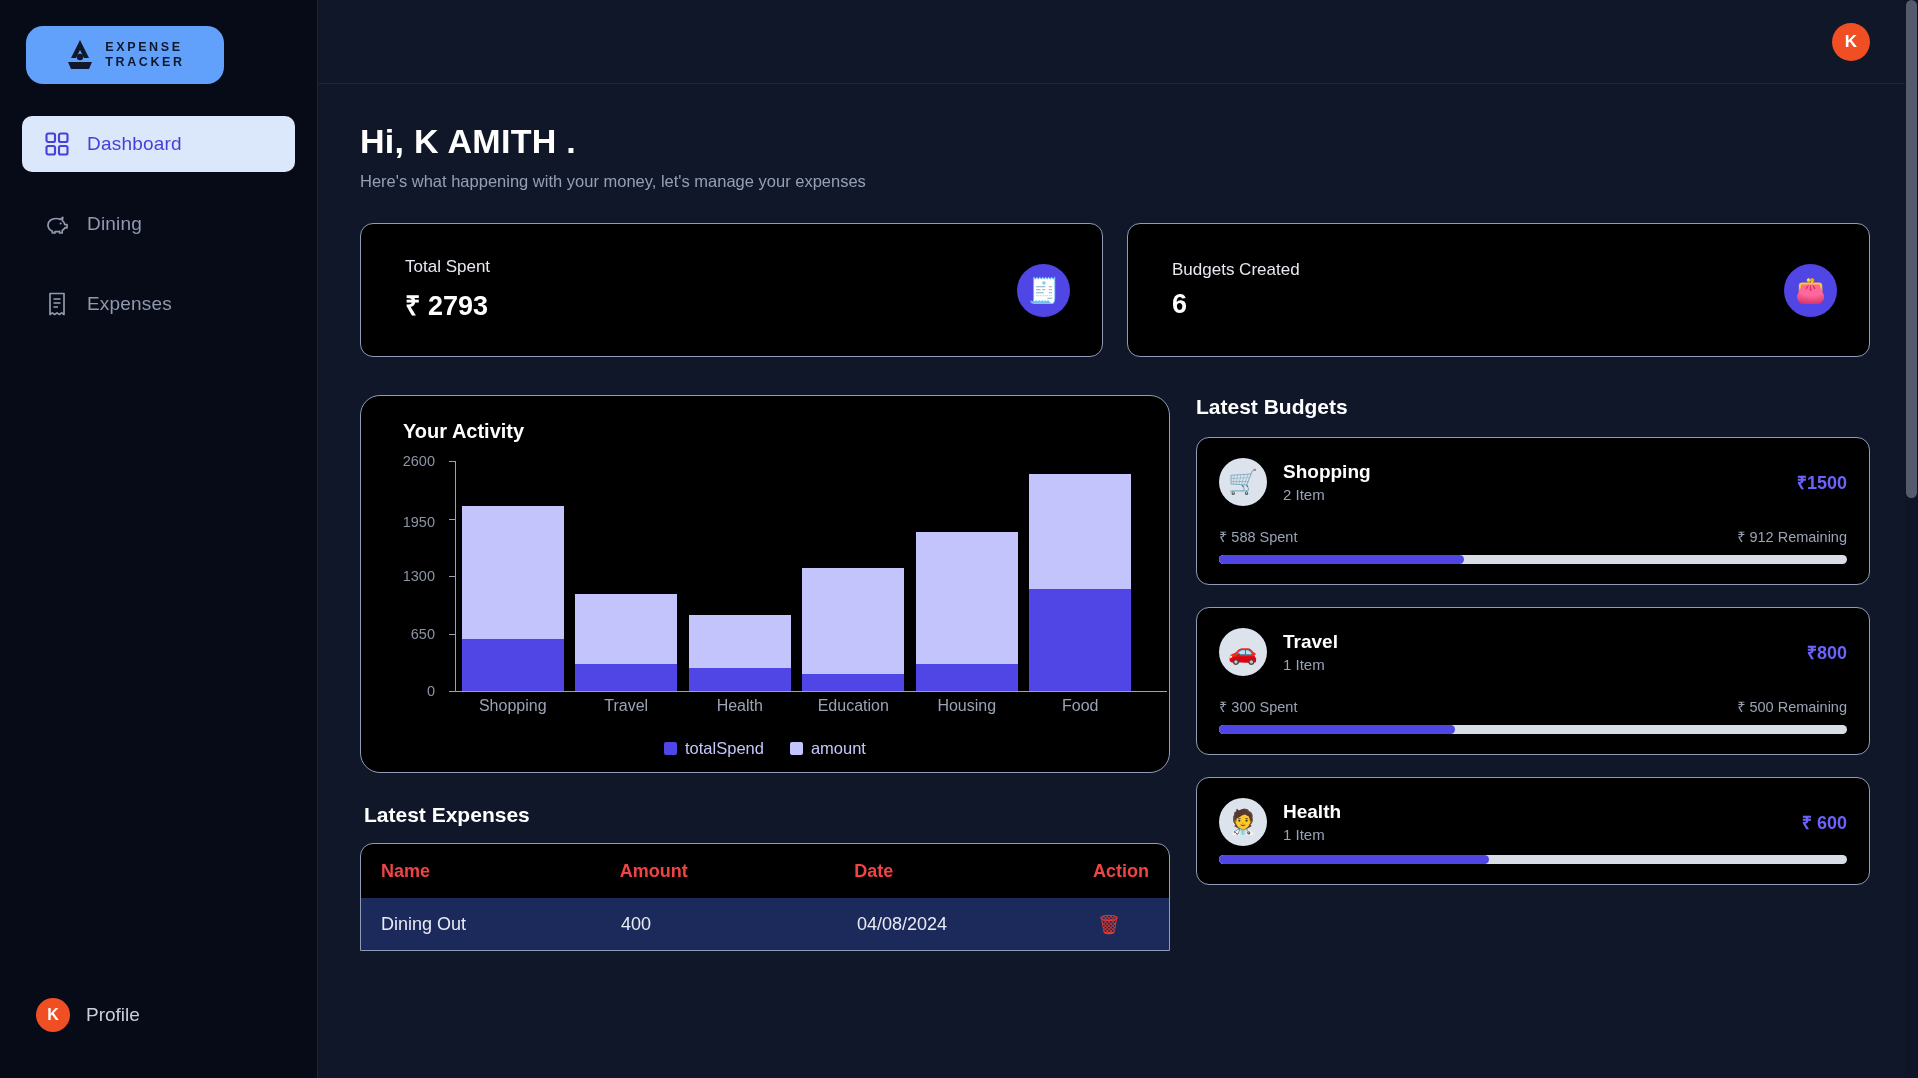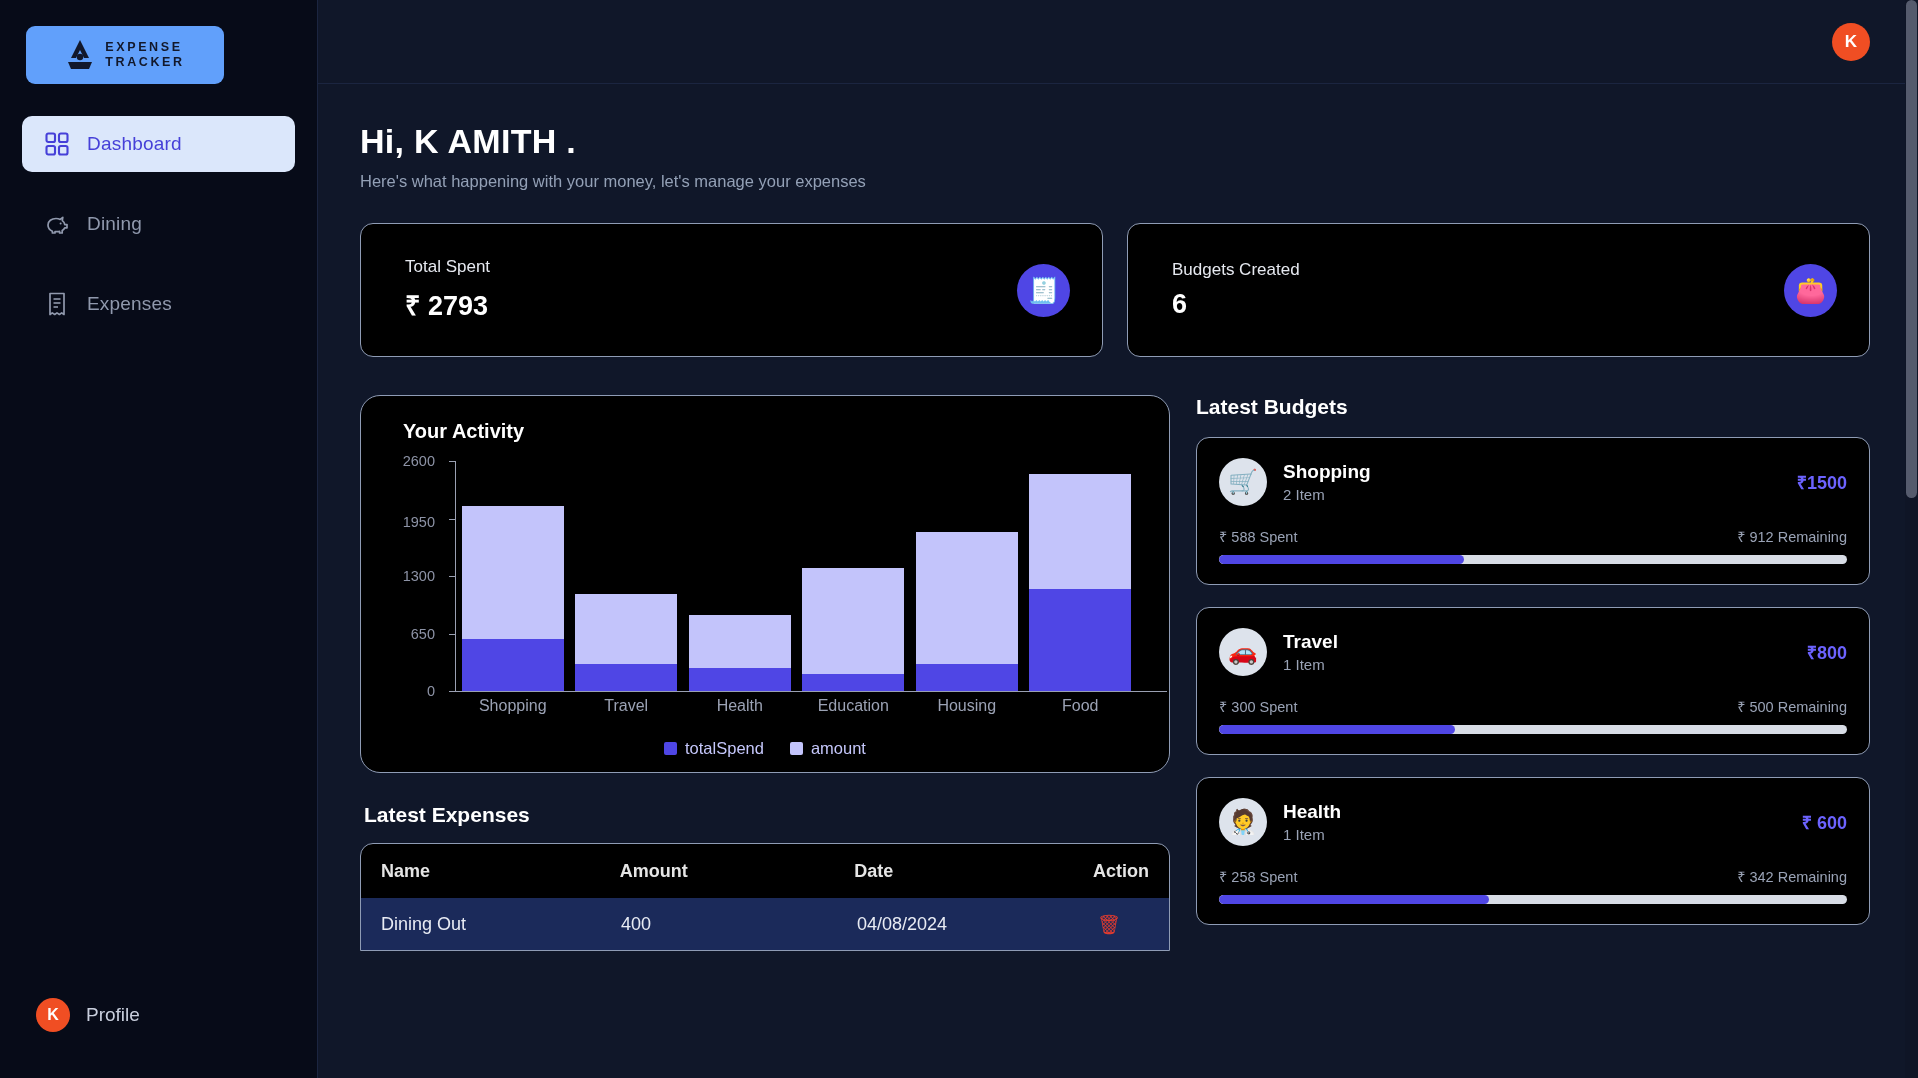--- a/index.html
+++ b/index.html
@@ -16,21 +16,21 @@
     width: 318px; height: 1078px;
     background: #070b18;
     border-right: 1px solid #1b2540;
     flex: 0 0 318px;
     position: relative;
   }
   .logo-wrap {
     margin: 26px 0 0 26px;
     width: 198px; height: 58px;
     background: #61a0fb;
-    border-radius: 9px;
+    border-radius: 17px;
     display: flex; align-items: center; justify-content: center; gap: 10px;
   }
   .logo-mark { width: 30px; height: 34px; display:block; }
   .logo-text { display: flex; flex-direction: column; line-height: 1.18; }
   .logo-text span {
     font-size: 12.5px; font-weight: bold; letter-spacing: 2.6px; color: #12182b;
   }
   .nav { margin-top: 32px; padding: 0 22px; }
   .nav-item {
     display: flex; align-items: center; gap: 17px;
@@ -135,21 +135,21 @@
 
   .latest-exp-title {
     font-size: 21px; font-weight: bold; color: #fff; margin: 30px 0 16px 4px;
   }
   .exp-table {
     background: #000; border: 1px solid #8f9cb5; border-radius: 13px 13px 0 0;
     overflow: hidden;
   }
   .exp-head, .exp-row { display: flex; align-items: center; padding: 0 20px; }
   .exp-head { height: 54px; }
-  .exp-head div { font-size: 18px; font-weight: bold; color: #e5e5e5; }
+  .exp-head div { font-size: 18px; font-weight: bold; color: #ef4444; }
   .exp-row { height: 52px; background: #1b2a5a; }
   .exp-row div { font-size: 18px; color: #e9ecf4; }
   .c-name { width: 240px; }
   .c-amt { width: 236px; }
   .c-date { width: 240px; }
   .c-act { flex: 1; }
 
   
   .lb-title { font-size: 21px; font-weight: bold; color: #fff; margin-bottom: 18px; }
   .budget-card {
@@ -390,24 +390,20 @@
                 <div class="bc-top">
                   <div class="bc-left">
                     <div class="bc-ico">🧑‍⚕️</div>
                     <div>
                       <div class="bc-name">Health</div>
                       <div class="bc-items">1 Item</div>
                     </div>
                   </div>
                   <div class="bc-amount">₹ 600</div>
                 </div>
-                <div class="bc-meta">
-                  <span>₹ 258 Spent</span>
-                  <span>₹ 342 Remaining</span>
-                </div>
                 <div class="bar-bg">
                   <div class="bar-fill" style="width: 43%;"></div>
                 </div>
               </div>
             </div>
         </div>
       </div>
     </div>
 
     <div class="scrollbar">

